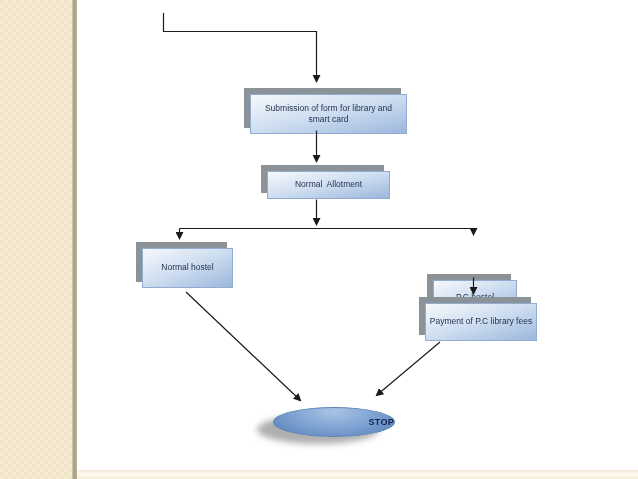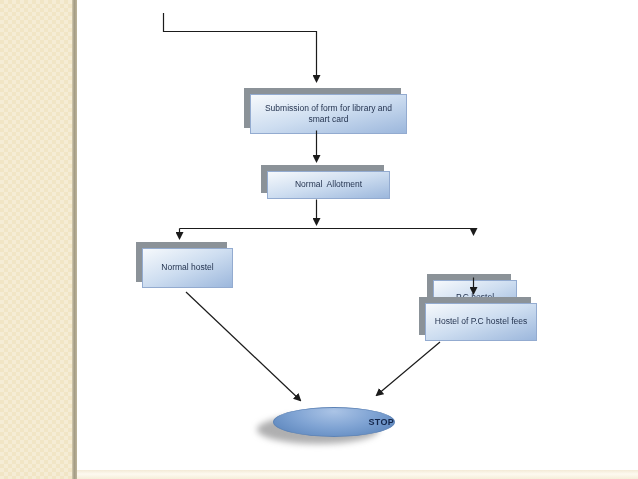--- a/index.html
+++ b/index.html
@@ -81,21 +81,21 @@
 
   <div class="flow-box node-normal">
     <span class="node-label">Normal hostel</span>
   </div>
 
   <div class="flow-box node-pc">
     <span class="node-label">P.C hostel</span>
   </div>
 
   <div class="flow-box node-payment">
-    <span class="node-label">Hostel of P.C hostel fees</span>
+    <span class="node-label">Payment of P.C library fees</span>
   </div>
 
   <div class="ellipse-shadow"></div>
   <div class="flow-ellipse">
     <span class="stop-label">STOP</span>
   </div>
 
   <svg class="connectors" width="638" height="479" viewBox="0 0 638 479" xmlns="http://www.w3.org/2000/svg">
     <defs>
       <marker id="arrowhead" viewBox="0 0 8 8" refX="6" refY="4" markerWidth="8" markerHeight="8" markerUnits="userSpaceOnUse" orient="auto">

